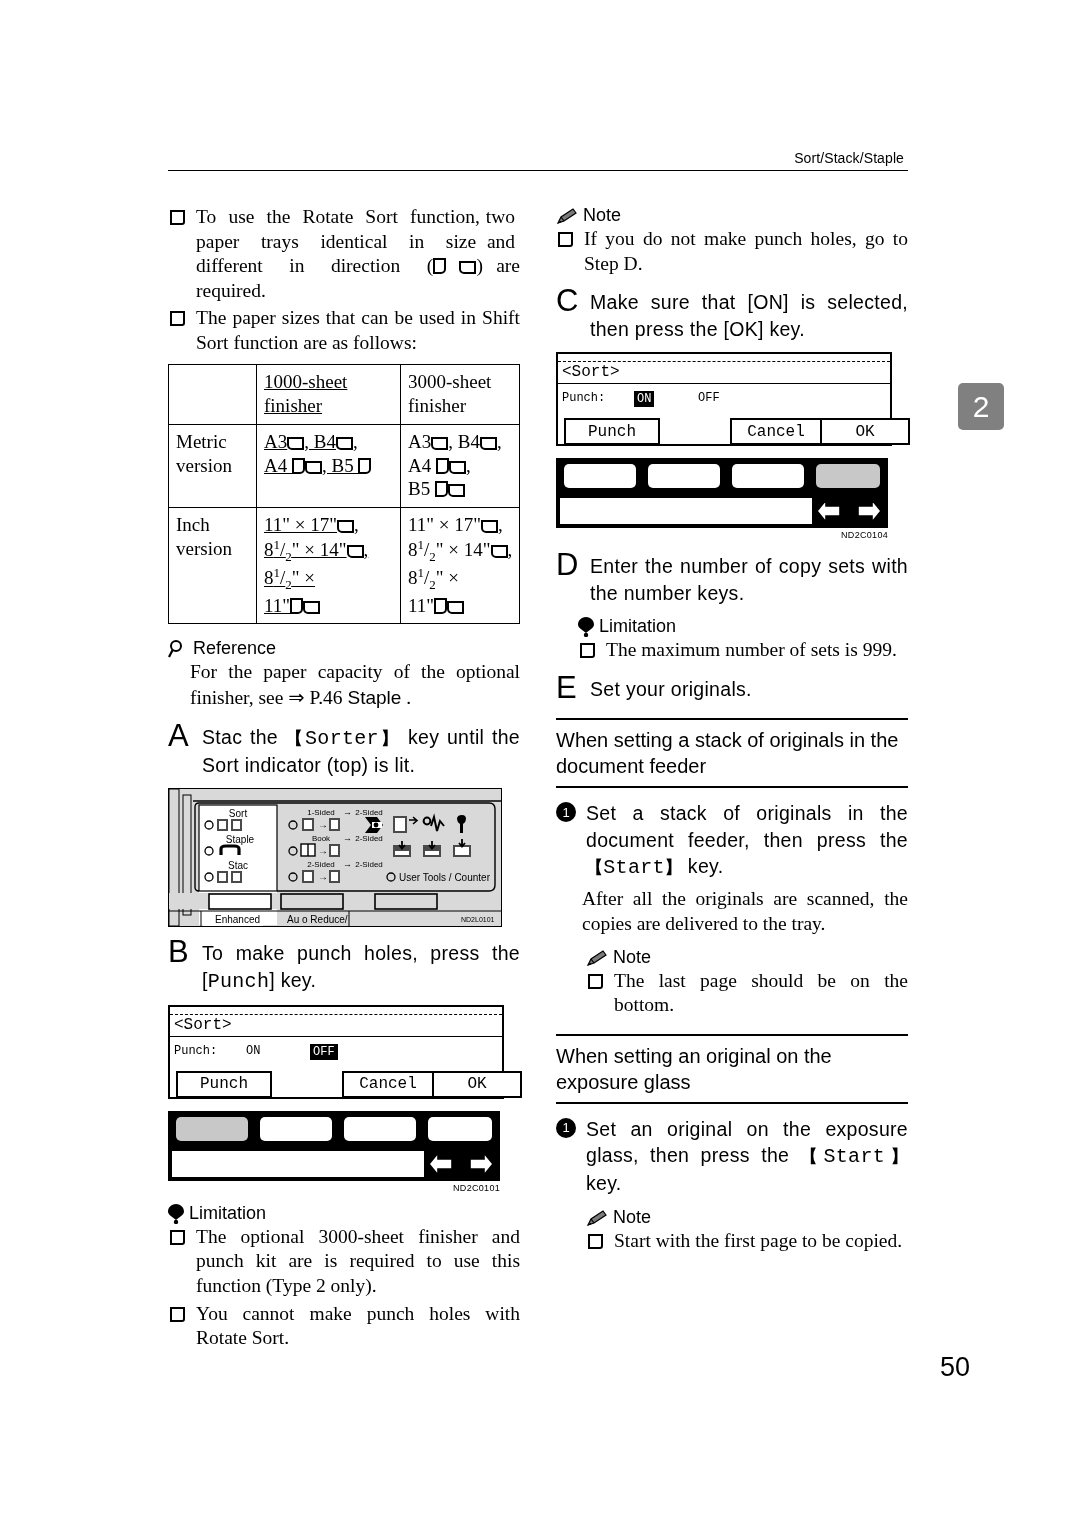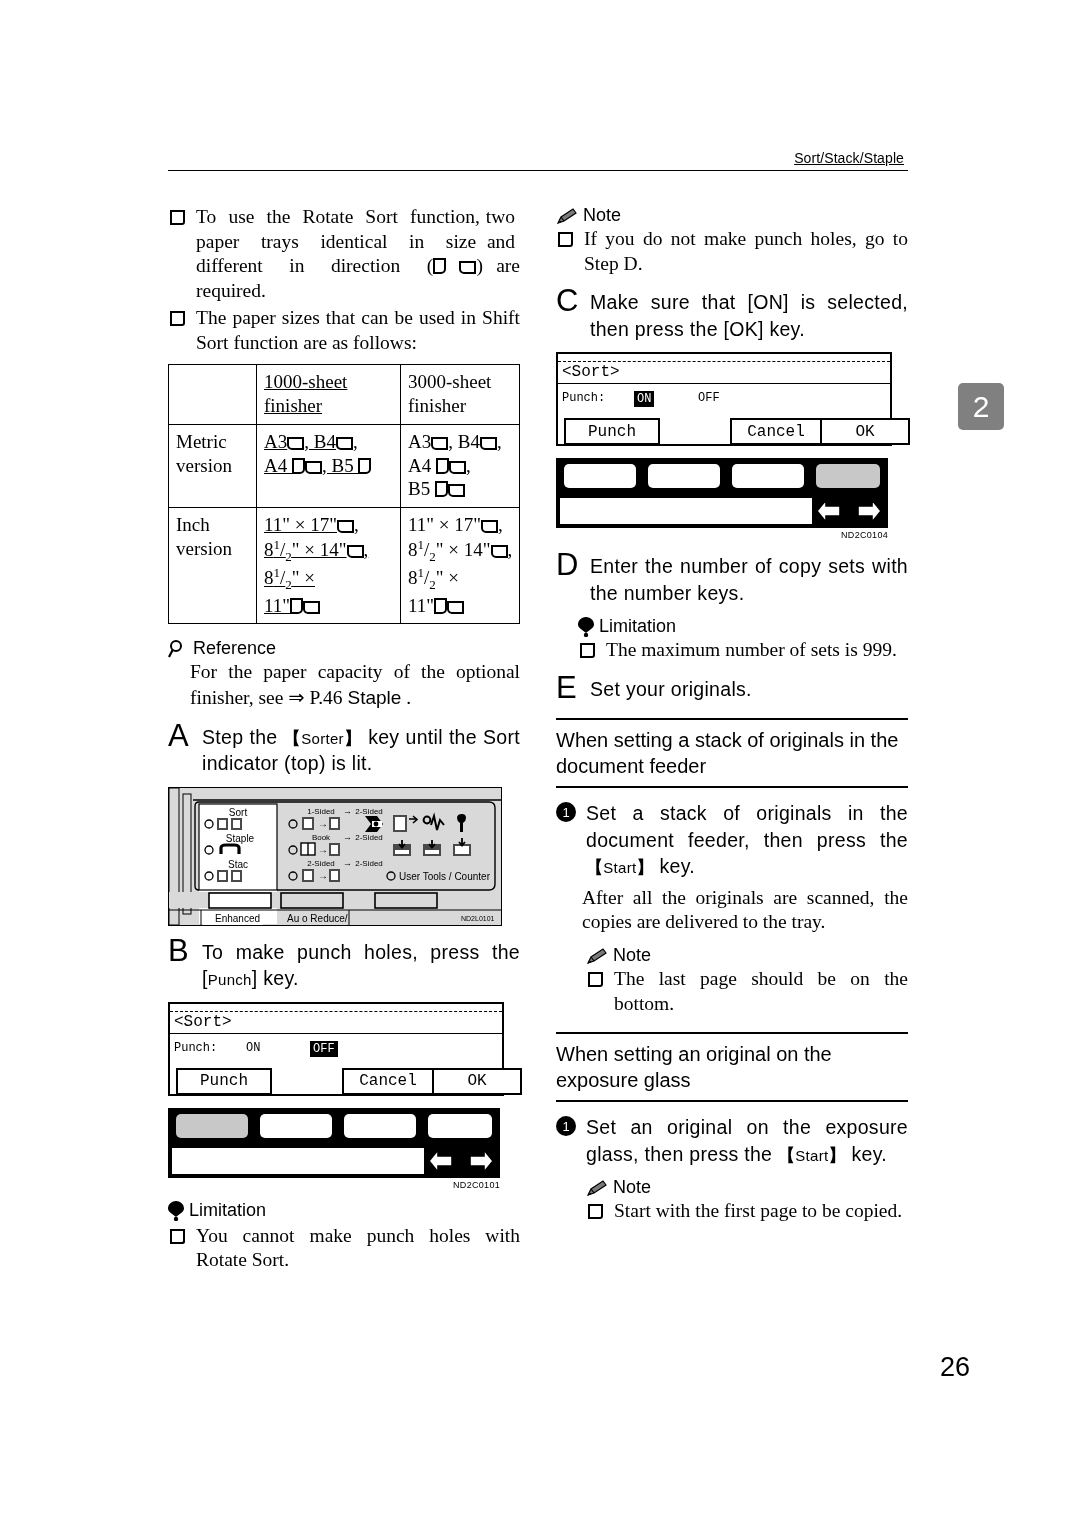--- a/index.html
+++ b/index.html
@@ -3,21 +3,21 @@
 <meta charset="utf-8">
 <style>
   html,body{margin:0;padding:0;background:#fff;}
   body{
     width:1080px;height:1525px;position:relative;overflow:hidden;
     font-family:"Liberation Serif", serif;color:#000;
   }
   .page{position:absolute;left:0;top:0;width:1080px;height:1525px;}
 
   
-  .hdr{position:absolute;left:168px;top:150px;width:740px;text-decoration:underline;}
+  .hdr{position:absolute;left:168px;top:150px;width:740px;}
   .hdr-txt{font-family:"Liberation Sans",sans-serif;font-size:14px;text-align:right;
            padding-right:4px;padding-bottom:4px;letter-spacing:.1px;}
   .hdr-rule{border-bottom:1.4px solid #000;width:100%;}
 
   
   .chap-tab{position:absolute;left:958px;top:383px;width:46px;height:47px;
             background:#808080;border-radius:5px;color:#fff;
             font-family:"Liberation Sans",sans-serif;font-size:30px;
             display:flex;align-items:center;justify-content:center;}
 
@@ -60,21 +60,21 @@
           text-align:justify;letter-spacing:.3px;}
 
   
   .nstep{position:relative;padding-left:30px;margin-top:12px;}
   .ncirc{position:absolute;left:0;top:2px;width:20px;height:20px;border-radius:50%;
          background:#000;color:#fff;font-family:"Liberation Sans",sans-serif;
          font-size:13px;display:flex;align-items:center;justify-content:center;}
 
   
   .kb{font-family:"Liberation Sans",sans-serif;font-weight:bold;font-size:17px;}
-  .kn{font-family:Liberation Sans, sans-serif;font-size:15px;}
+  .kn{font-family:Liberation Mono, monospace;font-size:20px;}
 
   
   .subsec{margin-top:16px;}
   .subsec .rule{border-top:2.2px solid #000;}
   .subsec h4{font-family:"Liberation Sans",sans-serif;font-size:20px;font-weight:normal;
              margin:7px 0 7px 0;line-height:1.3;}
 
   
   table.psz{border-collapse:collapse;margin-top:9px;width:352px;
             font-family:"Liberation Serif",serif;font-size:19px;}
@@ -213,21 +213,21 @@
         <span>Reference</span>
       </div>
       <div class="serif indent just">
         <span>For the paper capacity of the optional finisher, see ⇒ P.46 </span><span class="sans" style="font-size:19px;">Staple</span><span> .</span>
       </div>
     </div>
 
     <div class="step">
       <span class="step-l">A</span>
       <div class="step-t">
-        <span>Step the </span><span class="kb">【</span><span class="kn">Sorter</span><span class="kb">】</span><span> key until the Sort indicator (top) is lit.</span>
+        <span>Stac the </span><span class="kb">【</span><span class="kn">Sorter</span><span class="kb">】</span><span> key until the Sort indicator (top) is lit.</span>
       </div>
     </div>
 
     <div class="oppanel">
       <svg width="332" height="137" viewBox="0 0 332 137">
         <rect x="0" y="0" width="332" height="137" fill="#d9d9d9"></rect>
 
         <rect x="0" y="0" width="10" height="137" fill="#d9d9d9" stroke="#000" stroke-width="1"></rect>
         <rect x="14" y="6" width="8" height="120" fill="#d9d9d9" stroke="#000" stroke-width="1"></rect>
         <line x1="24" y1="12" x2="332" y2="12" stroke="#000" stroke-width="1.4"></line>
@@ -386,21 +386,21 @@
       <div class="ihead">
         <span class="ic-bal">
           <svg width="16" height="20" viewBox="0 0 16 20">
             <path d="M8 0 C13 0 16 4 16 7.5 C16 11 11 13 8 16 C5 13 0 11 0 7.5 C0 4 3 0 8 0 Z" fill="#000"></path>
             <circle cx="8" cy="18" r="2.2" fill="#000"></circle>
           </svg>
         </span>
         <span>Limitation</span>
       </div>
       <ul class="blist">
-        <li><span class="bsq"></span></li>
+        <li><span class="bsq"></span><span>The optional 3000-sheet finisher and punch kit are is required to use this function (Type 2 only).</span></li>
         <li><span class="bsq"></span><span>You cannot make punch holes with Rotate Sort.</span></li>
       </ul>
     </div>
   </div>
 
   <div class="col col-r">
 
     <div>
       <div class="ihead">
         <span class="ic-pencil">
@@ -537,15 +537,15 @@
           </span>
           <span>Note</span>
         </div>
         <ul class="blist">
           <li><span class="bsq"></span><span>Start with the first page to be copied.</span></li>
         </ul>
       </div>
     </div>
   </div>
 
-  <div class="pgno">26</div>
+  <div class="pgno">50</div>
 
 </div>
 
 </body></html>

